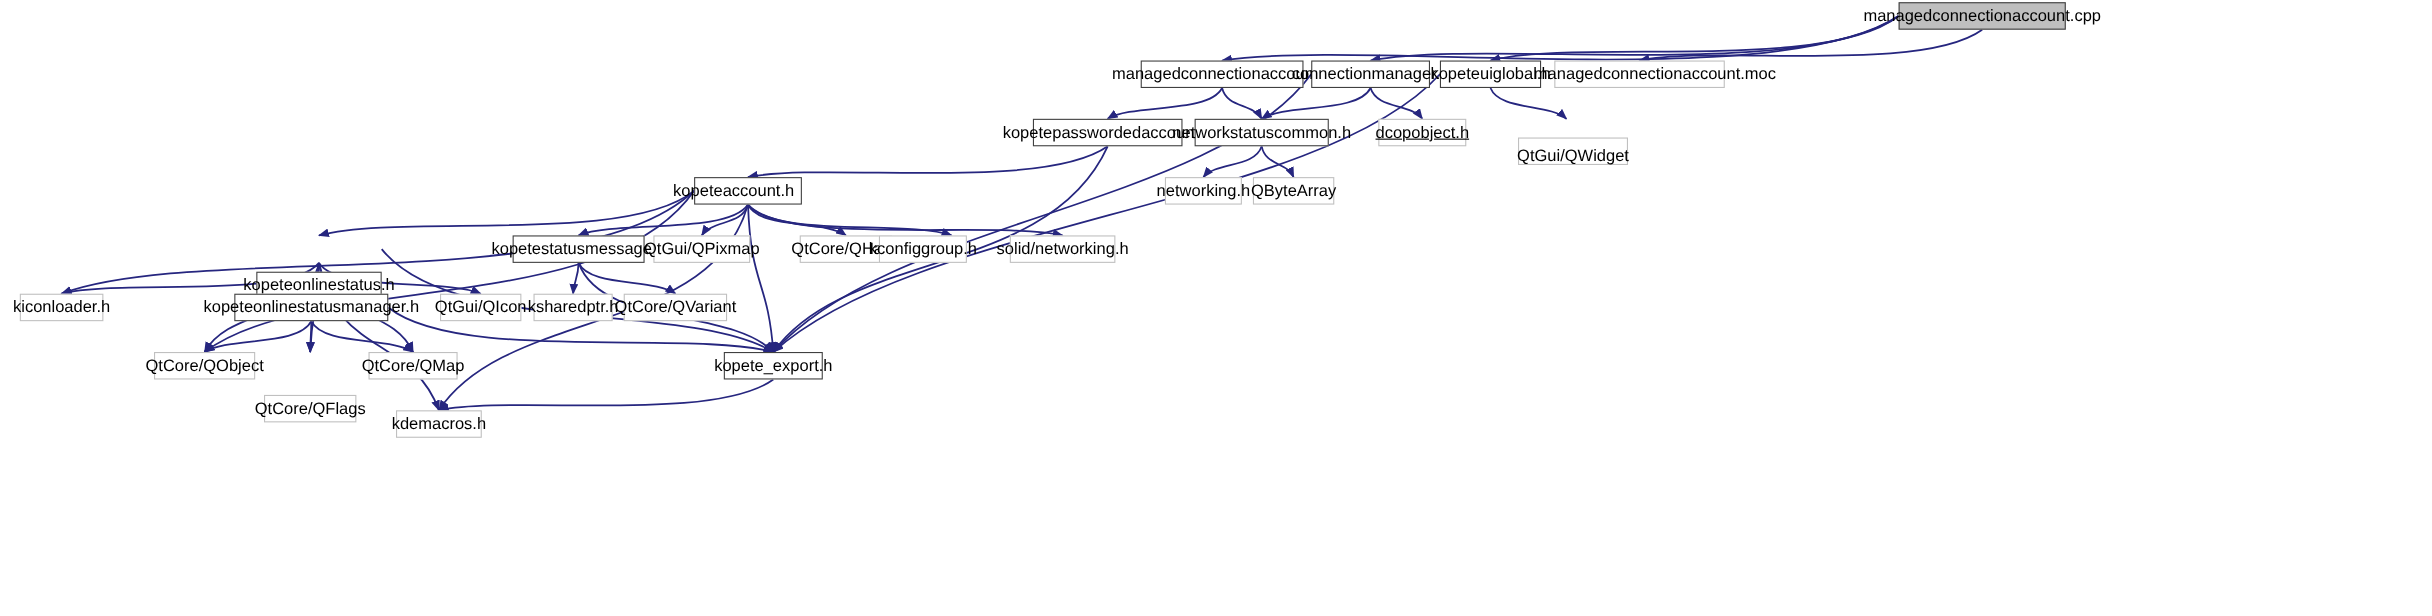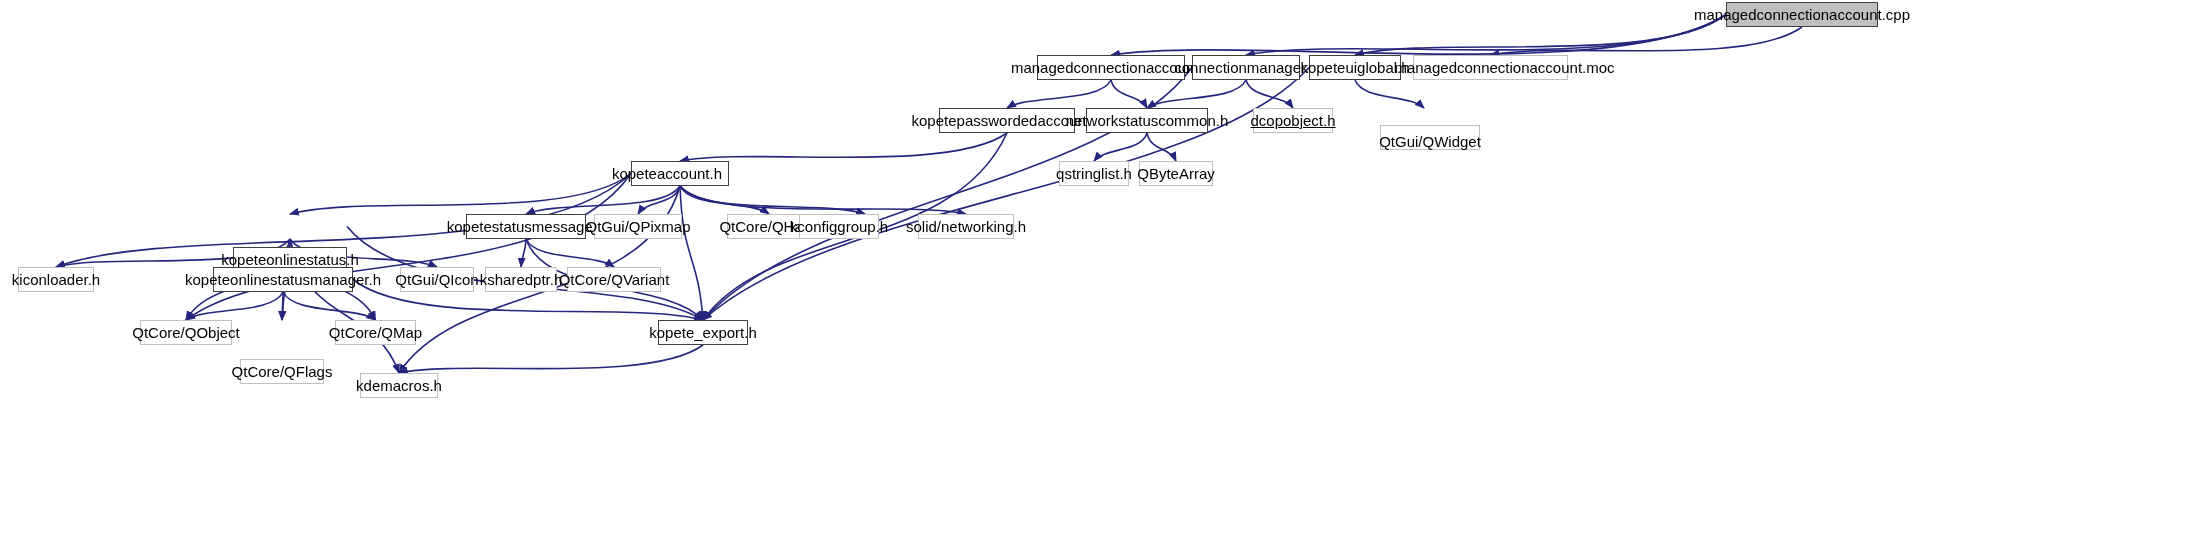--- a/index.html
+++ b/index.html
@@ -89,21 +89,21 @@
       <div class="node hdr" style="left: 1086px; top: 108px; width: 122px;">
         <span>networkstatuscommon.h</span>
       </div>
       <div class="node " style="left: 1253px; top: 108px; width: 80px; text-decoration: underline;">
         <span>dcopobject.h</span>
       </div>
       <div class="node " style="left: 1380px; top: 125px; width: 100px; align-items: flex-end;">
         <span>QtGui/QWidget</span>
       </div>
       <div class="node " style="left: 1059px; top: 161px; width: 70px;">
-        <span>qstringlist.h</span>
+        <span>networking.h</span>
       </div>
       <div class="node " style="left: 1139px; top: 161px; width: 74px;">
         <span>QByteArray</span>
       </div>
       <div class="node hdr" style="left: 631px; top: 161px; width: 98px; justify-content: flex-end;">
         <span>kopeteaccount.h</span>
       </div>
       <div class="node hdr" style="left: 233px; top: 214px; width: 114px; margin-top: 33px;">
         <span>kopeteonlinestatus.h</span>
       </div>

